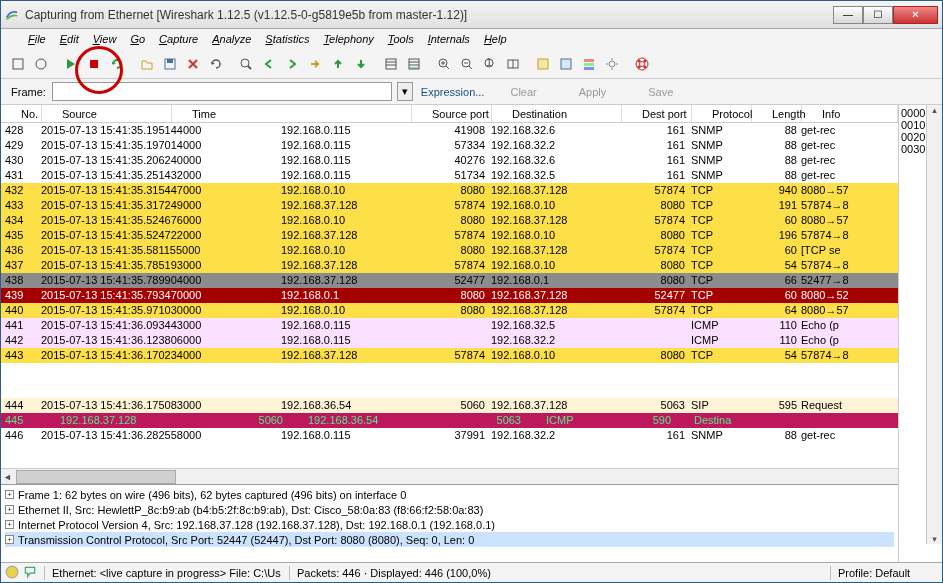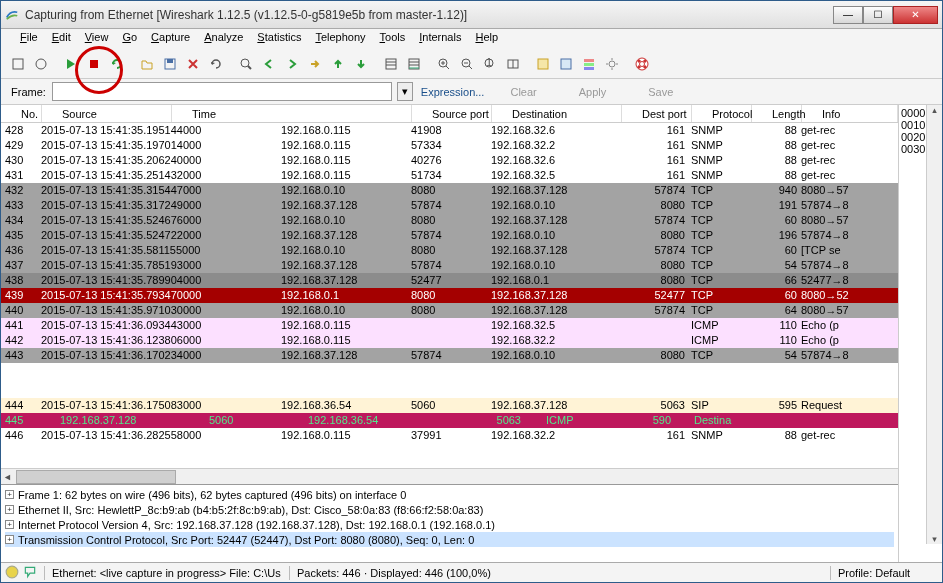--- a/index.html
+++ b/index.html
@@ -5,21 +5,21 @@
 * { margin: 0; padding: 0; box-sizing: border-box; font-family: "Segoe UI", Tahoma, sans-serif; font-size: 11px; }
 body { background: #f0f0f0; width: 943px; height: 583px; overflow: hidden; }
 .window { width: 943px; height: 583px; background: #fff; border: 1px solid #2e5c8a; display: flex; flex-direction: column; }
 .titlebar { height: 28px; background: linear-gradient(#f5f5f5, #e0e0e0); display: flex; align-items: center; padding: 0 4px; border-bottom: 1px solid #aaa; }
 .titlebar .icon { width: 16px; height: 16px; margin-right: 4px; }
 .titlebar .title { flex: 1; font-size: 12px; color: #333; }
 .win-btns { display: flex; gap: 0; }
 .win-btn { width: 30px; height: 18px; border: 1px solid #888; background: linear-gradient(#fdfdfd,#d8d8d8); display: flex; align-items: center; justify-content: center; font-size: 10px; cursor: pointer; }
 .win-close { background: linear-gradient(#e88,#c33); color: #fff; border-color: #a22; width: 45px; }
 
-.menubar { height: 20px; display: flex; padding: 0 12px; background: #f4f4f4; }
+.menubar { height: 20px; display: flex; align-items: center; padding: 0 20px; background: #f4f4f4; font-style: italic; }
 .menu-item { padding: 2px 7px; cursor: pointer; }
 .menu-item u { text-decoration: underline; }
 
 .toolbar { height: 30px; display: flex; align-items: center; padding: 2px 6px; background: #f4f4f4; gap: 1px; border-bottom: 1px solid #ccc; position: relative; }
 .tbtn { width: 22px; height: 22px; display: flex; align-items: center; justify-content: center; cursor: pointer; border: 1px solid transparent; }
 .tsep { width: 6px; }
 .stop-circle { position: absolute; left: 74px; top: -3px; width: 48px; height: 48px; border: 3px solid #c00; border-radius: 50%; pointer-events: none; }
 
 .filterbar { height: 26px; display: flex; align-items: center; padding: 2px 10px; background: #f4f4f4; gap: 6px; border-bottom: 1px solid #ccc; }
 .filter-label { font-size: 11px; }
@@ -29,30 +29,30 @@
 .filter-disabled { color: #999; padding: 0 18px; }
 
 .main { flex: 1; display: flex; overflow: hidden; }
 .packet-area { flex: 1; display: flex; flex-direction: column; overflow: hidden; }
 .header-row, .row { display: flex; font-family: "Lucida Console","Courier New",monospace; font-size: 11px; white-space: nowrap; height: 15px; line-height: 15px; }
 .header-row { background: #fff; border-bottom: 1px solid #ccc; font-family: "Segoe UI",Tahoma,sans-serif; height: 18px; line-height: 18px; }
 .header-row .col { border-right: 1px solid #ddd; padding: 0 20px; cursor:pointer; }
 .col-no { width: 40px; padding-left: 4px; }
 .col-time { width: 240px; }
 .col-src { width: 130px; }
-.col-sport { width: 80px; text-align: left; padding-right: 6px; }
+.col-sport { width: 80px; text-align: right; padding-right: 6px; }
 .col-dst { width: 130px; }
 .col-dport { width: 70px; text-align: right; padding-right: 6px; }
 .col-proto { width: 60px; }
 .col-len { width: 50px; text-align: right; padding-right: 4px; }
 .col-info { flex: 1; overflow: hidden; }
 .rows { flex: 1; overflow: hidden; }
 .row { }
 .row.snmp { background: #fff; }
-.row.tcp { background: #a3a3a3; }
+.row.tcp { background: #fde047; }
 .row.sel-grey { background: #8c8c8c; color: #000; }
 .row.sel-red { background: #a40000; color: #fff; }
 .row.icmp { background: #fce0ff; }
 .row.sip { background: #fff3d6; margin-top: 35px; }
 .row.icmp-dark { background: #be185d; color: #53e88c; gap: 19px; }
 .packet-scroll { height: 16px; background: #f0f0f0; border-top: 1px solid #ccc; display:flex; align-items:center; }
 .hthumb { height:14px; width:160px; background:#d0d0d0; border:1px solid #aaa; margin-left:2px; }
 
 .sidebytes { width: 44px; border-left: 1px solid #ccc; background: #fff; font-family: "Lucida Console",monospace; font-size: 11px; padding: 2px; position:relative; }
 .sidebytes .vbar { position:absolute; right:0; top:0; bottom:18px; width:16px; background:#f0f0f0; border-left:1px solid #ccc; display:flex; flex-direction:column; align-items:center; justify-content:space-between; }

